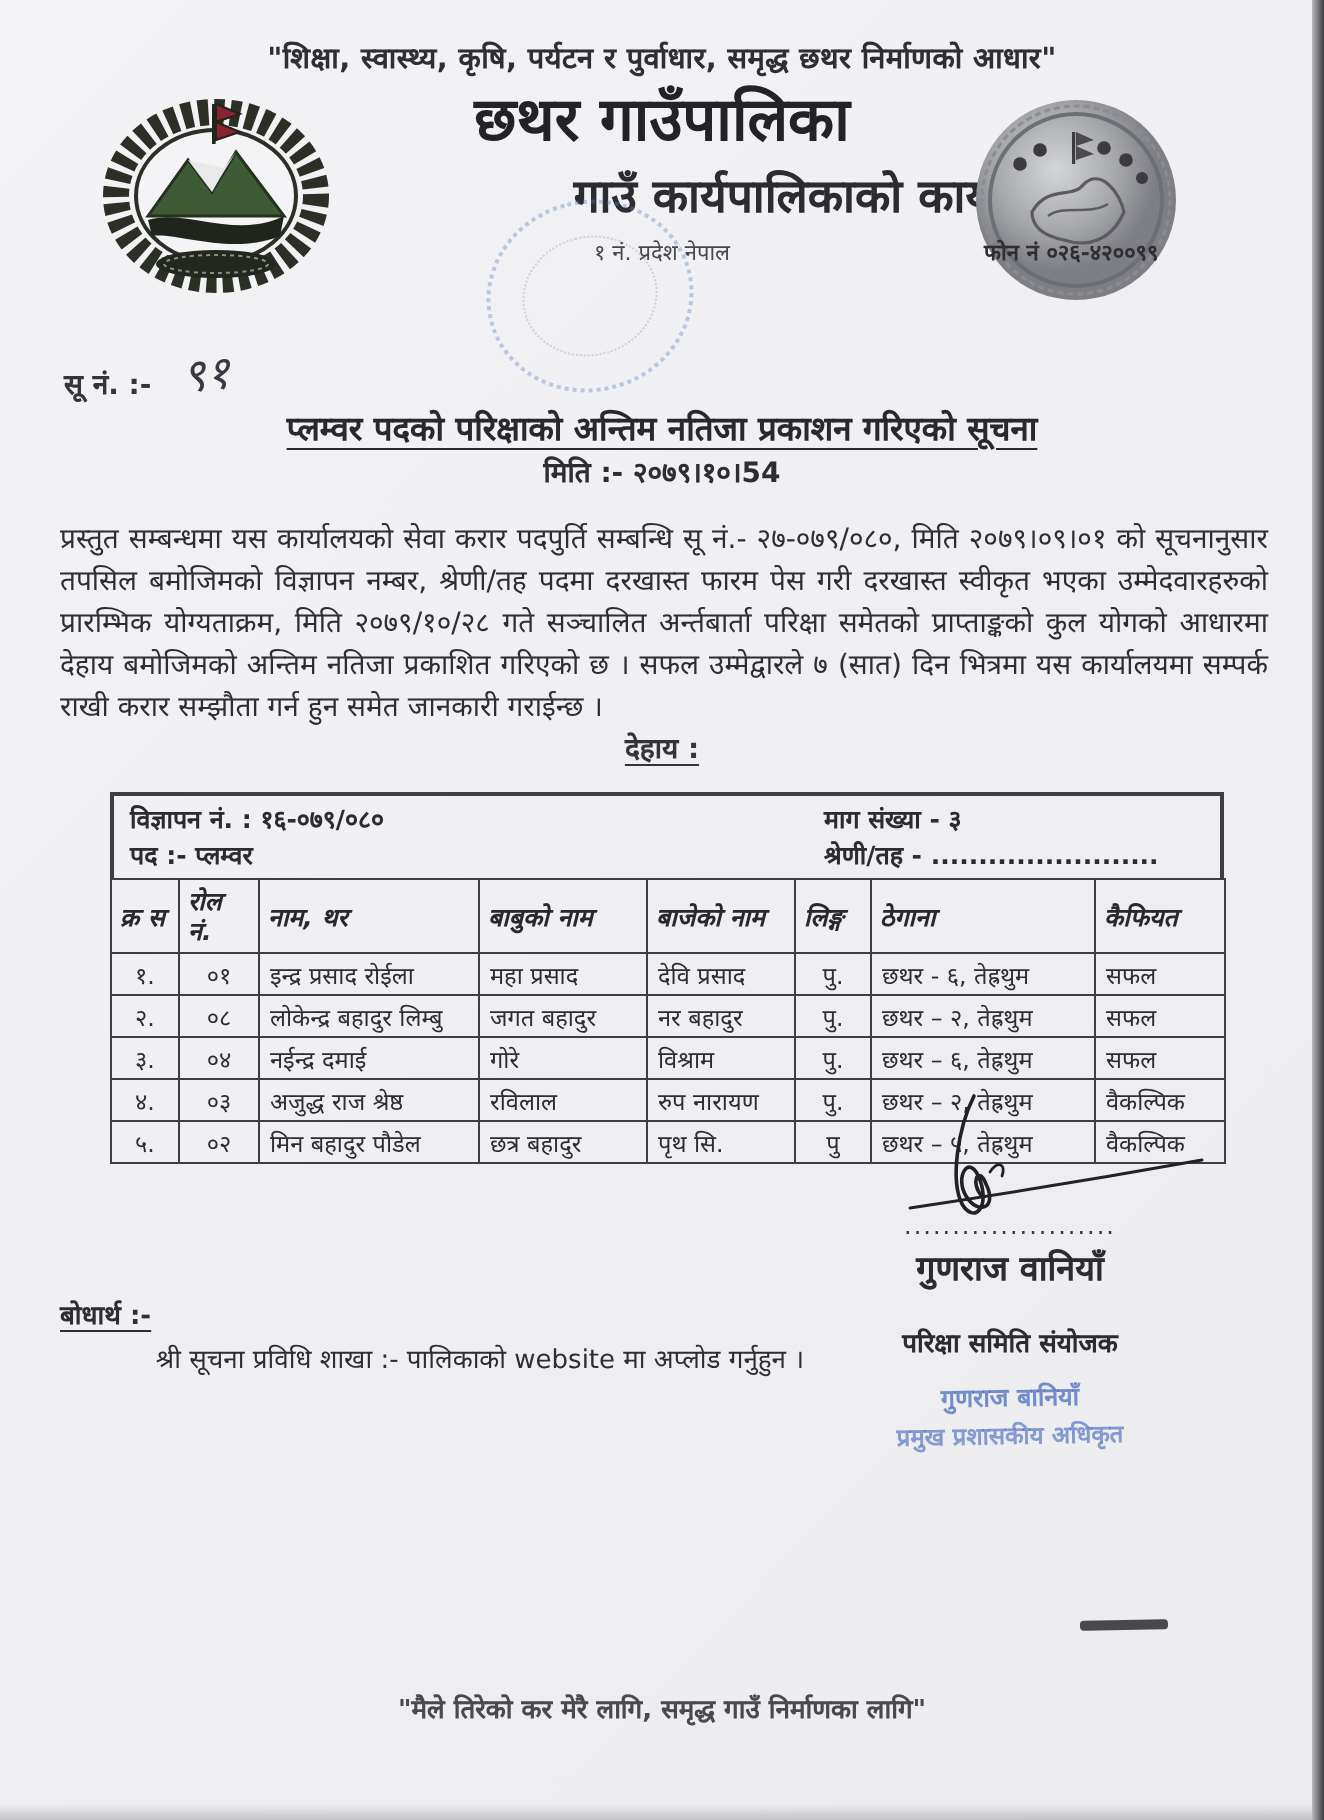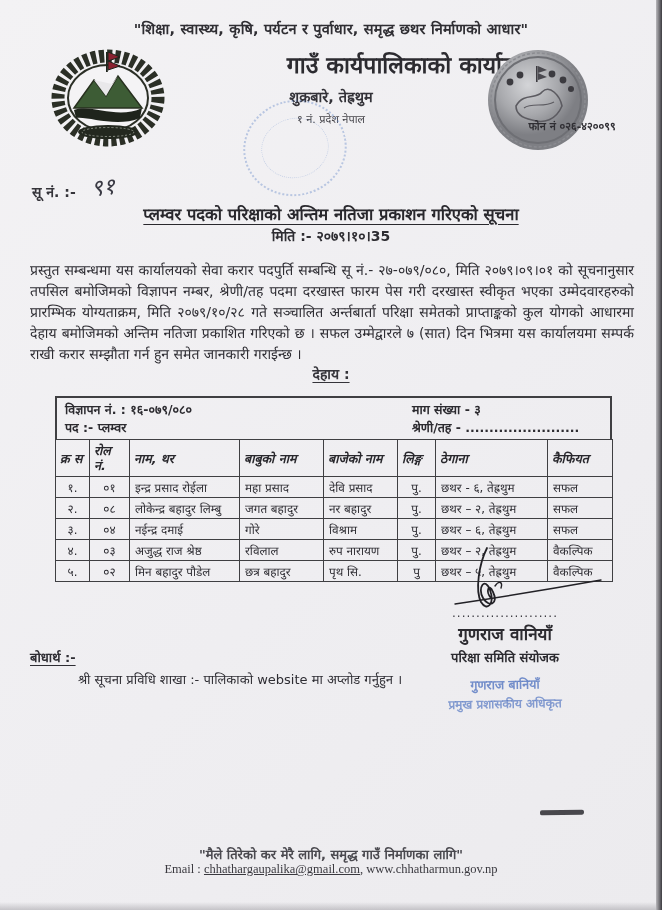--- a/index.html
+++ b/index.html
@@ -29,21 +29,21 @@
   }
   .emblem{ position:absolute; left:48px; top:46px; width:120px; height:104px; }
   .seal{ position:absolute; left:486px; top:48px; width:104px; height:104px; }
   .head-center{ position:absolute; left:131px; top:44px; width:400px; text-align:center; }
   .muni-title{ font-size:30px; font-weight:700; color:#232227; line-height:1.1; }
   .office-title{ font-size:23px; font-weight:700; color:#2c2b30; margin-top:4px;text-align:right; }
   .loc-line{ font-size:14.5px; font-weight:700; margin-top:6px; color:#333238;}
   .prov-line{ font-size:11px; margin-top:5px; color:#47464c;}
   .phone-line{
     position:absolute; left:492px; top:118px; width:160px;
-    font-size:11px; font-weight:700; color:#2f2e33;text-align:center;
+    font-size:11px; font-weight:700; color:#2f2e33;
   }
   .blue-stamp-circle{
     position:absolute; left:243px; top:100px; width:104px; height:96px;
     border:2px dotted rgba(92,130,198,.38); border-radius:50%;
     transform:rotate(-14deg); z-index:2;
   }
   .blue-stamp-circle::after{
     content:""; position:absolute; inset:16px;
     border:1px dotted rgba(92,130,198,.28); border-radius:50%;
   }
@@ -89,21 +89,21 @@
     font-size:12.5px; font-weight:700; padding:3px 4px; text-align:left;
     color:#29282d; white-space:normal; line-height:1.2; vertical-align:middle;font-style:italic;
   }
   td{ font-size:11.8px; padding:2px 5px; color:#2e2d33; font-weight:500; height:19px;}
   th.c, td.c{ text-align:center; }
   
   .sig-block{ position:absolute; left:405px; top:548px; width:200px; text-align:center; }
   .sig-svg{ position:absolute; left:30px; top:-2px; width:170px; height:70px; }
   .sig-dots{ margin-top:58px; font-size:12px; letter-spacing:1px; color:#3a393f; }
   .sig-name{ font-size:17px; font-weight:700; margin-top:2px; color:#2c2b30;}
-  .sig-role{ font-size:13px; font-weight:700; margin-top:3px; color:#2c2b30;}
+  .sig-role{ font-size:13px; font-weight:700; margin-top:17px; color:#2c2b30;}
   .stamp-name{ font-size:12.5px; margin-top:10px; color:rgba(74,110,190,.75); font-weight:700; transform:rotate(-1deg);}
   .stamp-role{ font-size:12px; margin-top:2px; color:rgba(74,110,190,.65); font-weight:700; transform:rotate(-1deg);}
   
   .cc-block{ position:absolute; left:30px; top:648px; width:420px; font-size:13px; color:#2e2d33;}
   .cc-label{ font-weight:700; text-decoration:underline; text-underline-offset:3px;}
   .cc-line{ margin-top:4px; font-weight:500;text-align:center;}
   .smudge{
     position:absolute; left:540px; top:810px; width:44px; height:5px;
     background:#2c2b30; border-radius:2px; opacity:.85; transform:rotate(-1deg);
   }
@@ -131,22 +131,22 @@
     <path d="M26 62 L46 34 L58 50 L70 30 L94 62 Z" fill="#3d5c35" stroke="#27301f" stroke-width="1.5"></path>
     <path d="M46 34 L52 42 L58 50 L62 43 L70 30 L64 38 Z" fill="#e9e8ea"></path>
     <path d="M26 64 C44 58 70 74 94 62 L92 72 C68 82 40 70 28 72 Z" fill="#1f241c"></path>
     <rect x="58" y="6" width="1.8" height="20" fill="#1f241c"></rect>
     <path d="M60 6 L72 11 L60 15 Z M60 15 L72 20 L60 24 Z" fill="#8a2230" stroke="#1f241c" stroke-width="1"></path>
     <ellipse cx="60" cy="86" rx="30" ry="7" fill="#23281f"></ellipse>
     <ellipse cx="60" cy="86" rx="26" ry="4.5" fill="none" stroke="#8a8f85" stroke-width="1" stroke-dasharray="2 2"></ellipse>
   </svg>
 
   <div class="head-center">
+    <div class="muni-title">छथर गाउँपालिका</div>
     <div class="office-title">गाउँ कार्यपालिकाको कार्यालय</div>
-    <div class="loc-line">शुक्रबारे, तेह्रथुम</div>
     <div class="prov-line">१ नं. प्रदेश नेपाल</div>
   </div>
 
   <svg class="seal" viewBox="0 0 104 104">
     <defs>
       <radialGradient id="sg" cx="40%" cy="35%">
         <stop offset="0%" stop-color="#d4d5d8"></stop>
         <stop offset="60%" stop-color="#a7a8ac"></stop>
         <stop offset="100%" stop-color="#7e7f84"></stop>
       </radialGradient>
@@ -172,21 +172,21 @@
   <div class="blue-stamp-circle"></div>
 
   <div class="ref-line">
     <span>सू नं. :-</span>
     <span class="ref-number">९१</span>
   </div>
 
   <div class="notice-title">
     <span class="u">प्लम्वर पदको परिक्षाको अन्तिम नतिजा प्रकाशन गरिएको सूचना</span>
   </div>
-  <div class="notice-date">मिति :- २०७९।१०।35</div>
+  <div class="notice-date">मिति :- २०७९।१०।54</div>
 
   <div class="body-par">प्रस्तुत सम्बन्धमा यस कार्यालयको सेवा करार पदपुर्ति सम्बन्धि सू नं.- २७-०७९/०८०, मिति २०७९।०९।०१ को सूचनानुसार तपसिल बमोजिमको विज्ञापन नम्बर, श्रेणी/तह पदमा दरखास्त फारम पेस गरी दरखास्त स्वीकृत भएका उम्मेदवारहरुको प्रारम्भिक योग्यताक्रम, मिति २०७९/१०/२८ गते सञ्चालित अर्न्तबार्ता परिक्षा समेतको प्राप्ताङ्कको कुल योगको आधारमा देहाय बमोजिमको अन्तिम नतिजा प्रकाशित गरिएको छ । सफल उम्मेद्वारले ७ (सात) दिन भित्रमा यस कार्यालयमा सम्पर्क राखी करार सम्झौता गर्न हुन समेत जानकारी गराईन्छ ।</div>
   <div class="dehaya">
     <span>देहाय :</span>
   </div>
 
   <div class="tbl-wrap">
     <div class="tbl-info">
       <div class="left">
         <div>विज्ञापन नं. : १६-०७९/०८०</div>
@@ -287,19 +287,16 @@
   </div>
 
   <div class="cc-block">
     <div class="cc-label">बोधार्थ :-</div>
     <div class="cc-line">श्री सूचना प्रविधि शाखा :- पालिकाको website मा अप्लोड गर्नुहुन ।</div>
   </div>
 
   <div class="smudge"></div>
 
   <div class="footer-slogan">"मैले तिरेको कर मेरै लागि, समृद्ध गाउँ निर्माणका लागि"</div>
-  <div class="footer-contact">
-    <span>Email : </span><span class="em">chhathargaupalika@gmail.com</span><span>, </span><span>www.chhatharmun.gov.np</span>
-  </div>
 
   <div class="scan-edge-right"></div>
   <div class="scan-shadow-bottom"></div>
 </div>
 
 </body></html>

